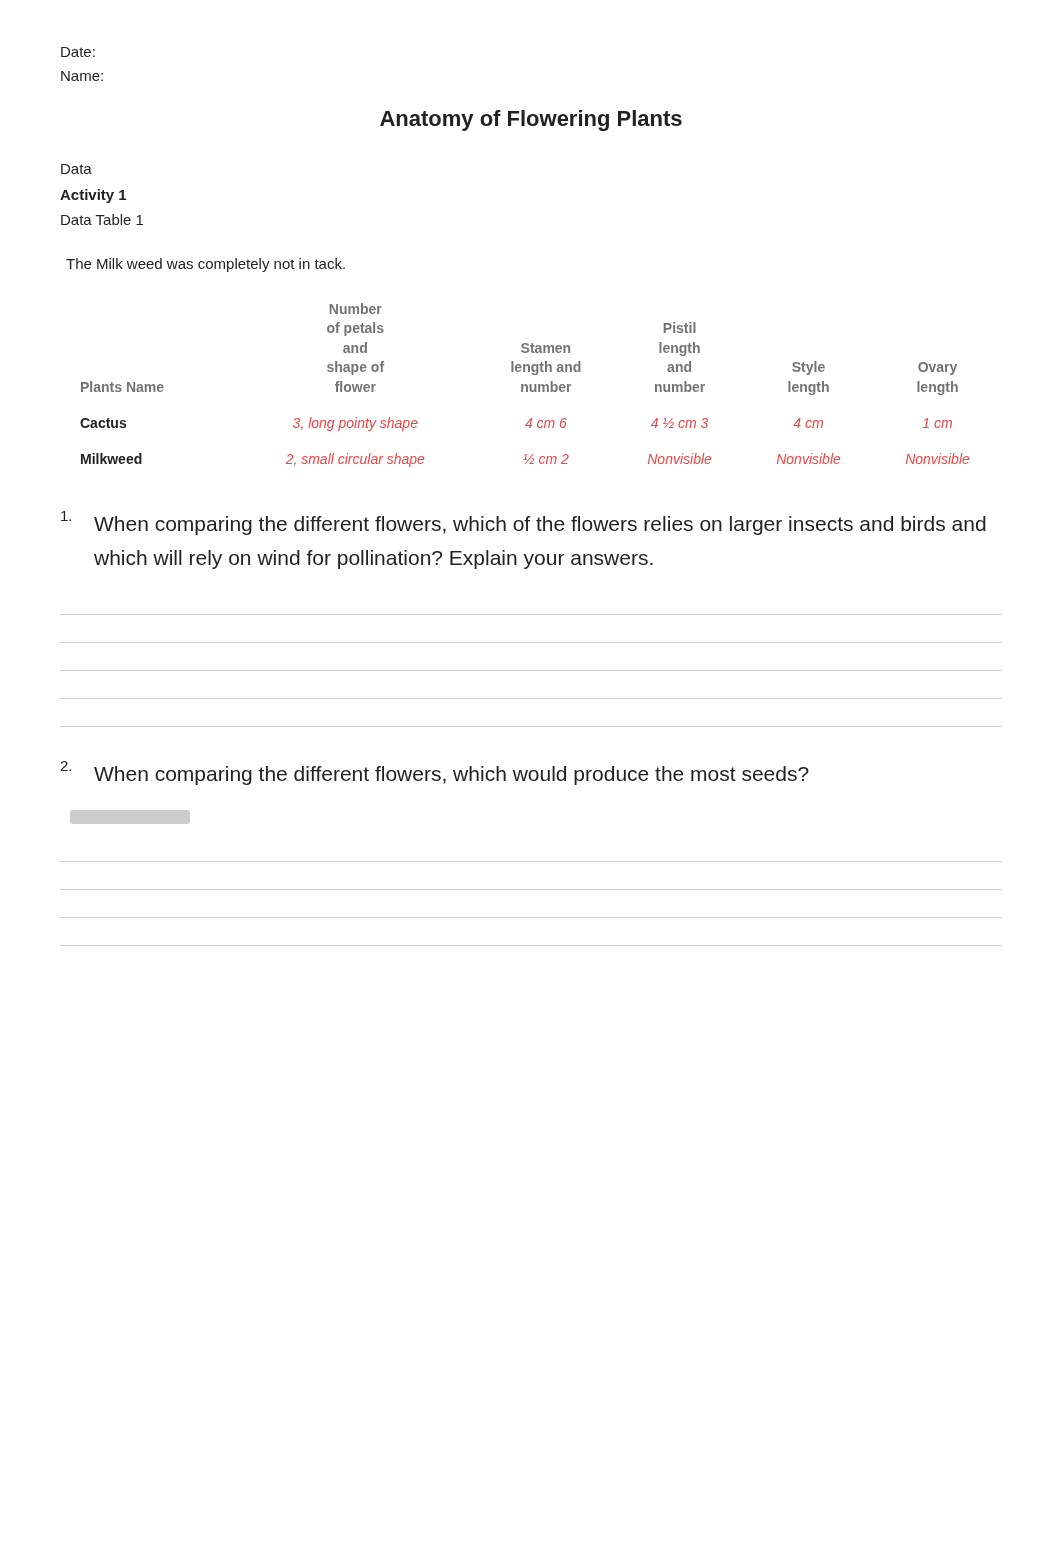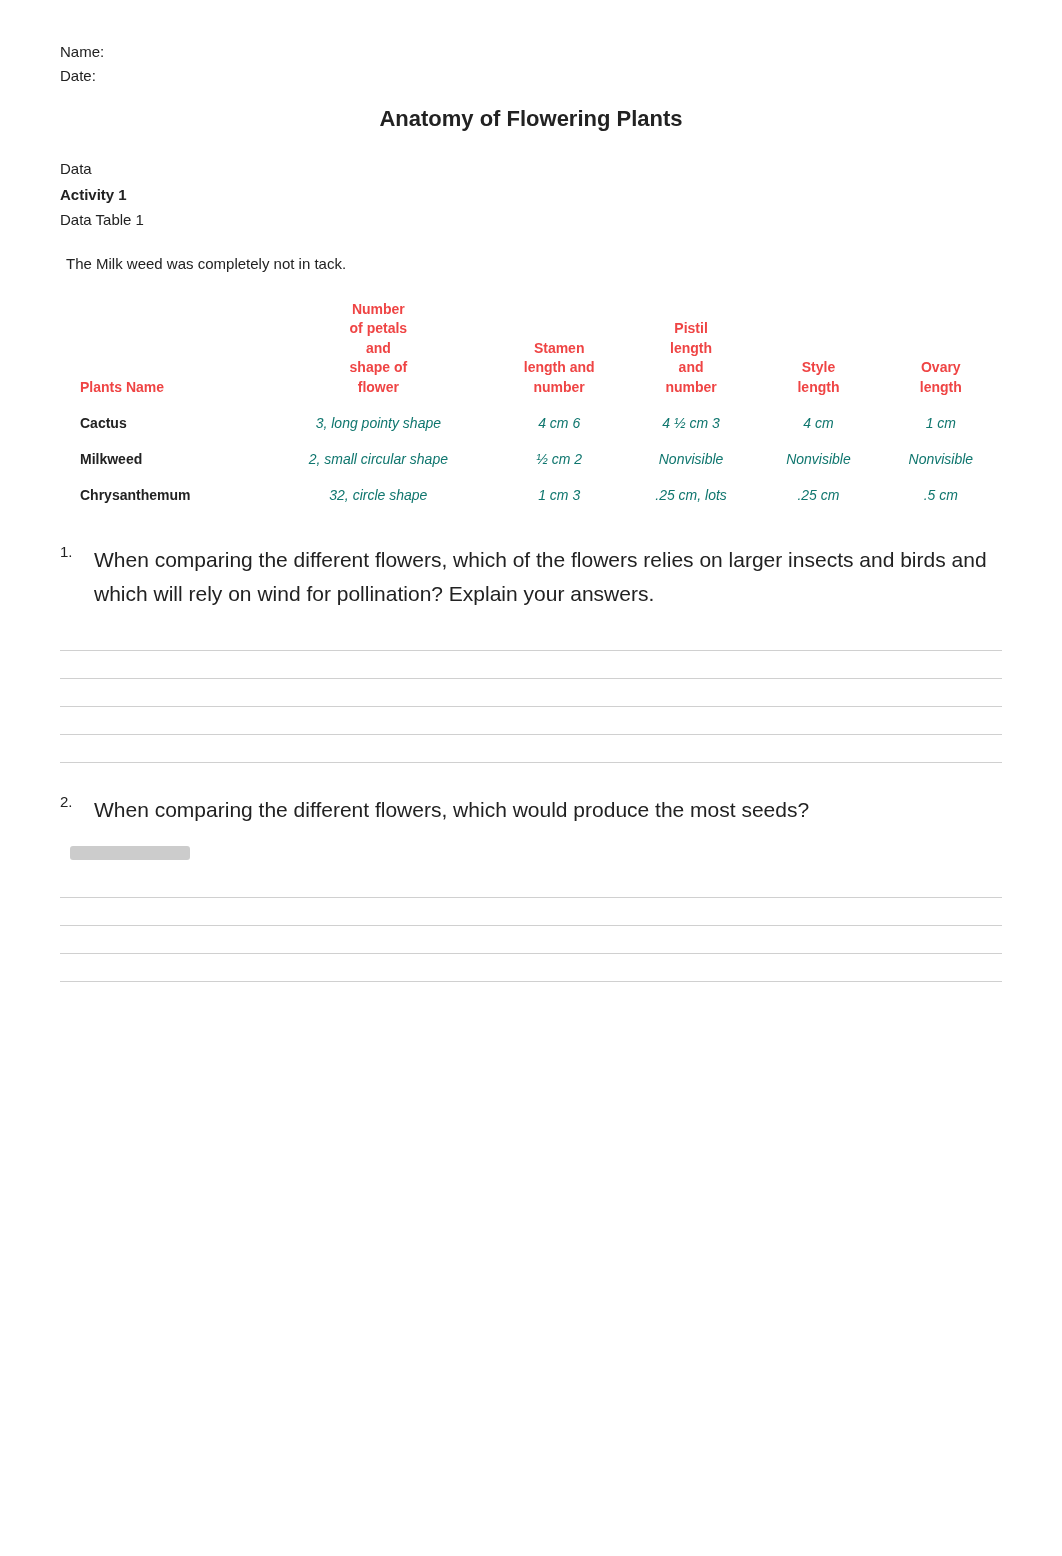--- a/index.html
+++ b/index.html
@@ -47,40 +47,40 @@
       margin-bottom: 30px;
       font-size: 14px;
     }
     thead tr th {
       font-weight: bold;
       text-align: center;
       padding: 8px 10px;
       vertical-align: bottom;
       border: none;
       line-height: 1.4;
-      color: #ef4444;
+      color: #737373;
     }
     thead tr th.col-flower {
       text-align: left;
       padding-left: 20px;
     }
     tbody tr td {
       padding: 10px 10px;
       text-align: center;
       vertical-align: middle;
       border: none;
     }
     tbody tr td.col-flower {
       font-weight: bold;
       text-align: left;
       padding-left: 20px;
     }
     tbody tr td.italic-data {
       font-style: italic;
-      color: #0f766e;
+      color: #ef4444;
     }
     .questions {
       margin-top: 10px;
     }
     .question {
       margin-bottom: 30px;
     }
     .question-text {
       margin-left: 10px;
       display: inline;
@@ -111,22 +111,22 @@
       height: 14px;
       width: 120px;
       margin-top: 8px;
       vertical-align: middle;
     }
   </style>
 </head>
 <body>
 
 <div class="header-fields">
+  <p>Date:</p>
   <p>Name:</p>
-  <p>Date:</p>
 </div>
 
 <div class="page-title">Anatomy of Flowering Plants</div>
 
 <div class="section-label">
   <span>Data</span><br>
   <span class="activity-bold">Activity 1</span><br>
   <span>Data Table 1</span>
 </div>
 
@@ -153,28 +153,20 @@
         <td class="italic-data">1 cm</td>
       </tr>
       <tr>
         <td class="col-flower">Milkweed</td>
         <td class="italic-data">2, small circular shape</td>
         <td class="italic-data">½ cm 2</td>
         <td class="italic-data">Nonvisible</td>
         <td class="italic-data">Nonvisible</td>
         <td class="italic-data">Nonvisible</td>
       </tr>
-      <tr>
-        <td class="col-flower">Chrysanthemum</td>
-        <td class="italic-data">32, circle shape</td>
-        <td class="italic-data">1 cm 3</td>
-        <td class="italic-data">.25  cm, lots</td>
-        <td class="italic-data">.25 cm</td>
-        <td class="italic-data">.5 cm</td>
-      </tr>
     </tbody>
 </table>
 
 <div class="questions">
   <div class="question">
     <div class="question-wrapper">
       <span class="question-number">1.</span>
       <span class="question-text">When comparing the different flowers, which of the flowers relies on larger insects and birds and which will rely on wind for pollination? Explain your answers.</span>
     </div>
     <div class="answer-lines">

